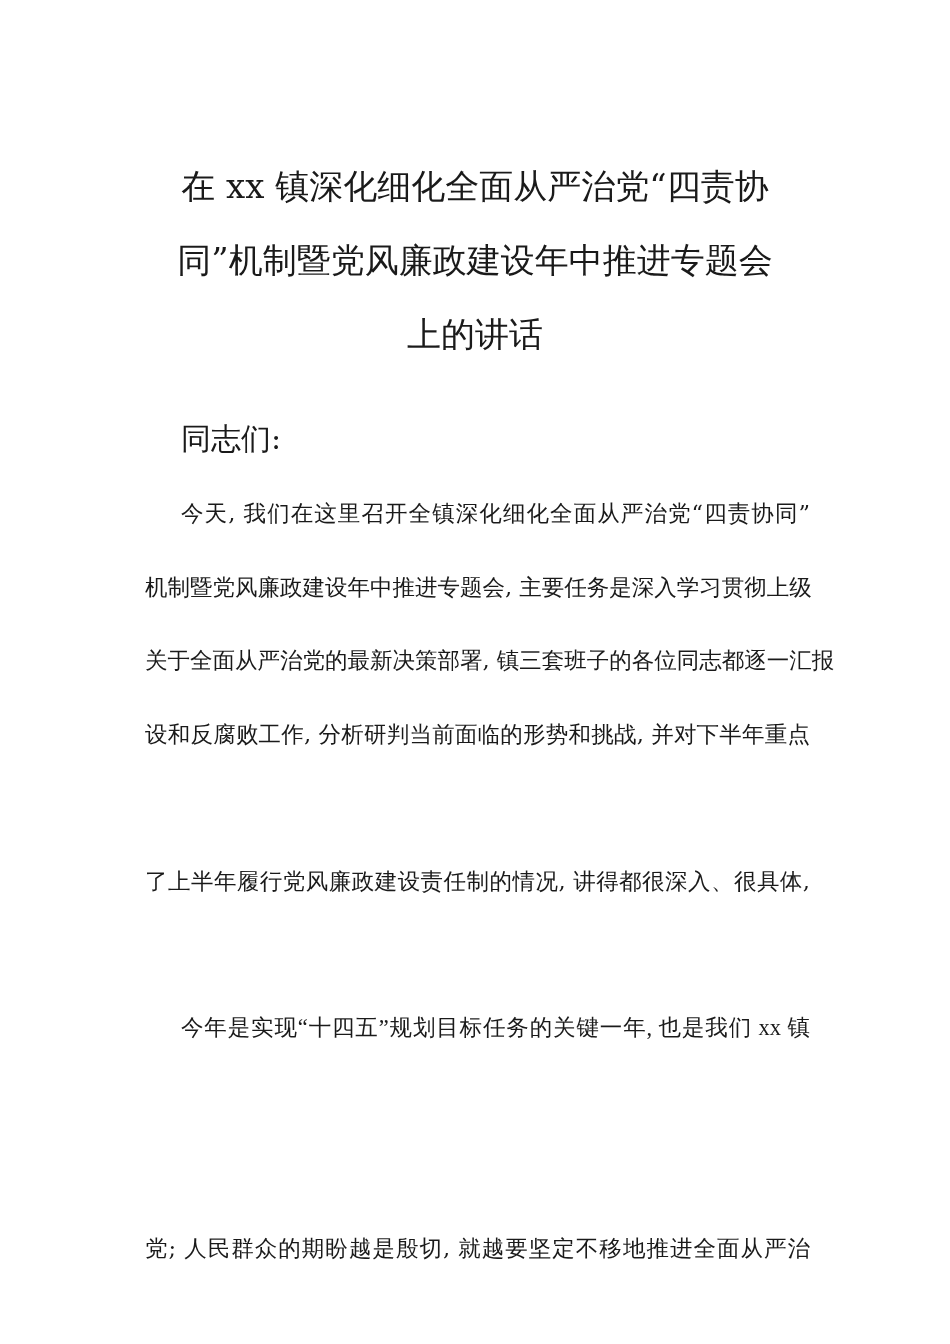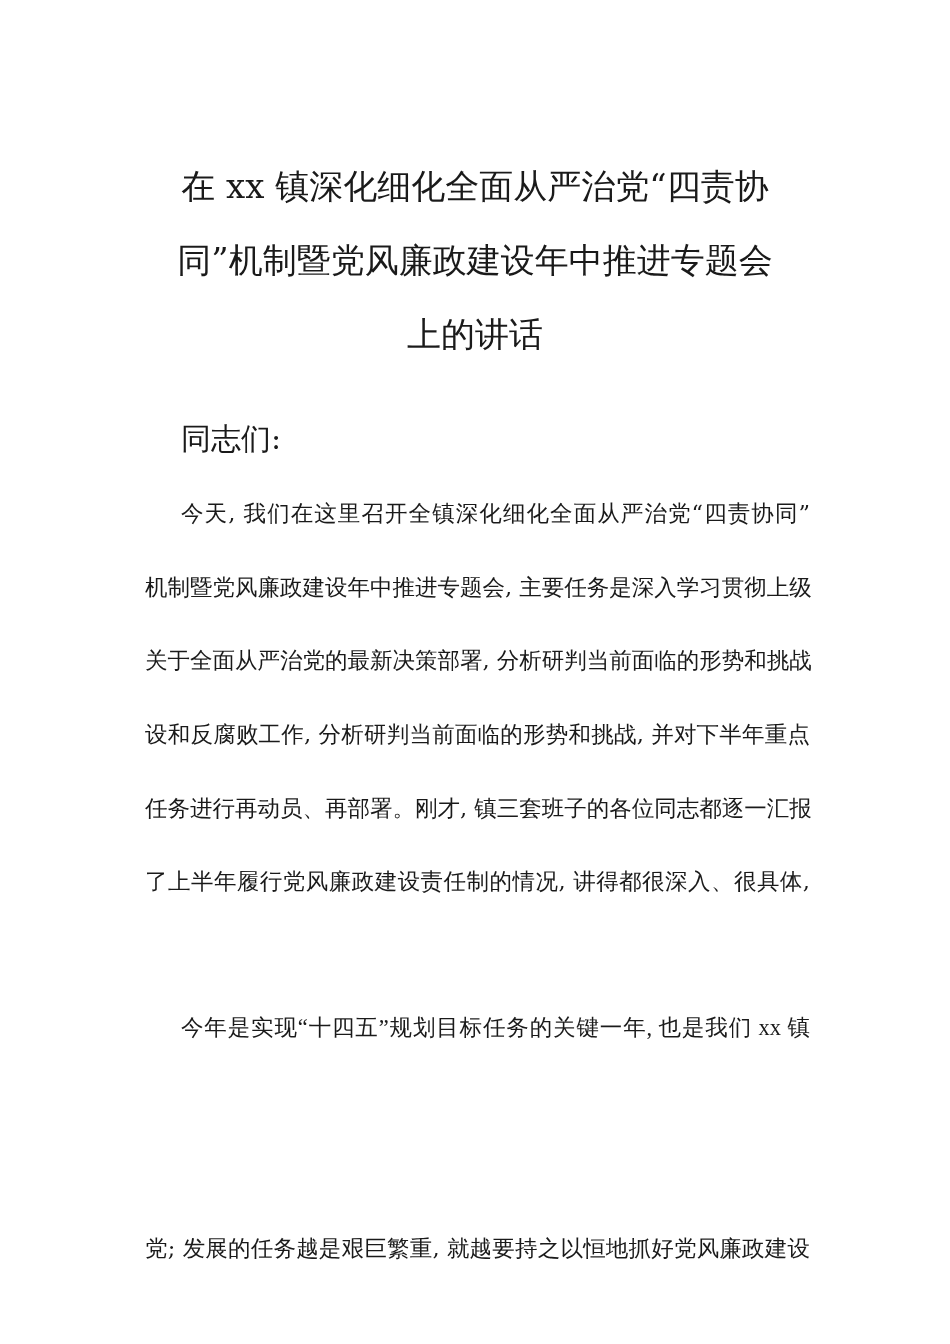--- a/index.html
+++ b/index.html
@@ -64,21 +64,20 @@
 <div class="page">
 
   <div class="title-line" style="top:126px;">在 xx 镇深化细化全面从严治党“四责协</div>
   <div class="title-line" style="top:200px;">同”机制暨党风廉政建设年中推进专题会</div>
   <div class="title-line" style="top:274px;">上的讲话</div>
 
   <div class="salutation" style="top:384px;">同志们:</div>
 
   <div class="body-line indent" style="top:458px;">今天, 我们在这里召开全镇深化细化全面从严治党“四责协同”</div>
   <div class="body-line" style="top:532px;">机制暨党风廉政建设年中推进专题会, 主要任务是深入学习贯彻上级</div>
-  <div class="body-line" style="top:605px;">关于全面从严治党的最新决策部署, 分析研判当前面临的形势和挑战</div>
+  <div class="body-line" style="top:605px;">关于全面从严治党的最新决策部署, 镇三套班子的各位同志都逐一汇报</div>
   <div class="body-line" style="top:679px;">设和反腐败工作, 分析研判当前面临的形势和挑战, 并对下半年重点</div>
-  <div class="body-line" style="top:753px;">任务进行再动员、再部署。刚才, 镇三套班子的各位同志都逐一汇报</div>
   <div class="body-line" style="top:826px;">了上半年履行党风廉政建设责任制的情况, 讲得都很深入、很具体,</div>
 
   <div class="body-line indent" style="top:973px;font-family:Liberation Serif, serif;">今年是实现“十四五”规划目标任务的关键一年, 也是我们 xx 镇</div>
-  <div class="body-line" style="top:1193px;">党; 发展的任务越是艰巨繁重, 就越要持之以恒地抓好党风廉政建设</div>
+  <div class="body-line" style="top:1193px;">党; 人民群众的期盼越是殷切, 就越要坚定不移地推进全面从严治</div>
 
 </div>
 
 </body></html>

